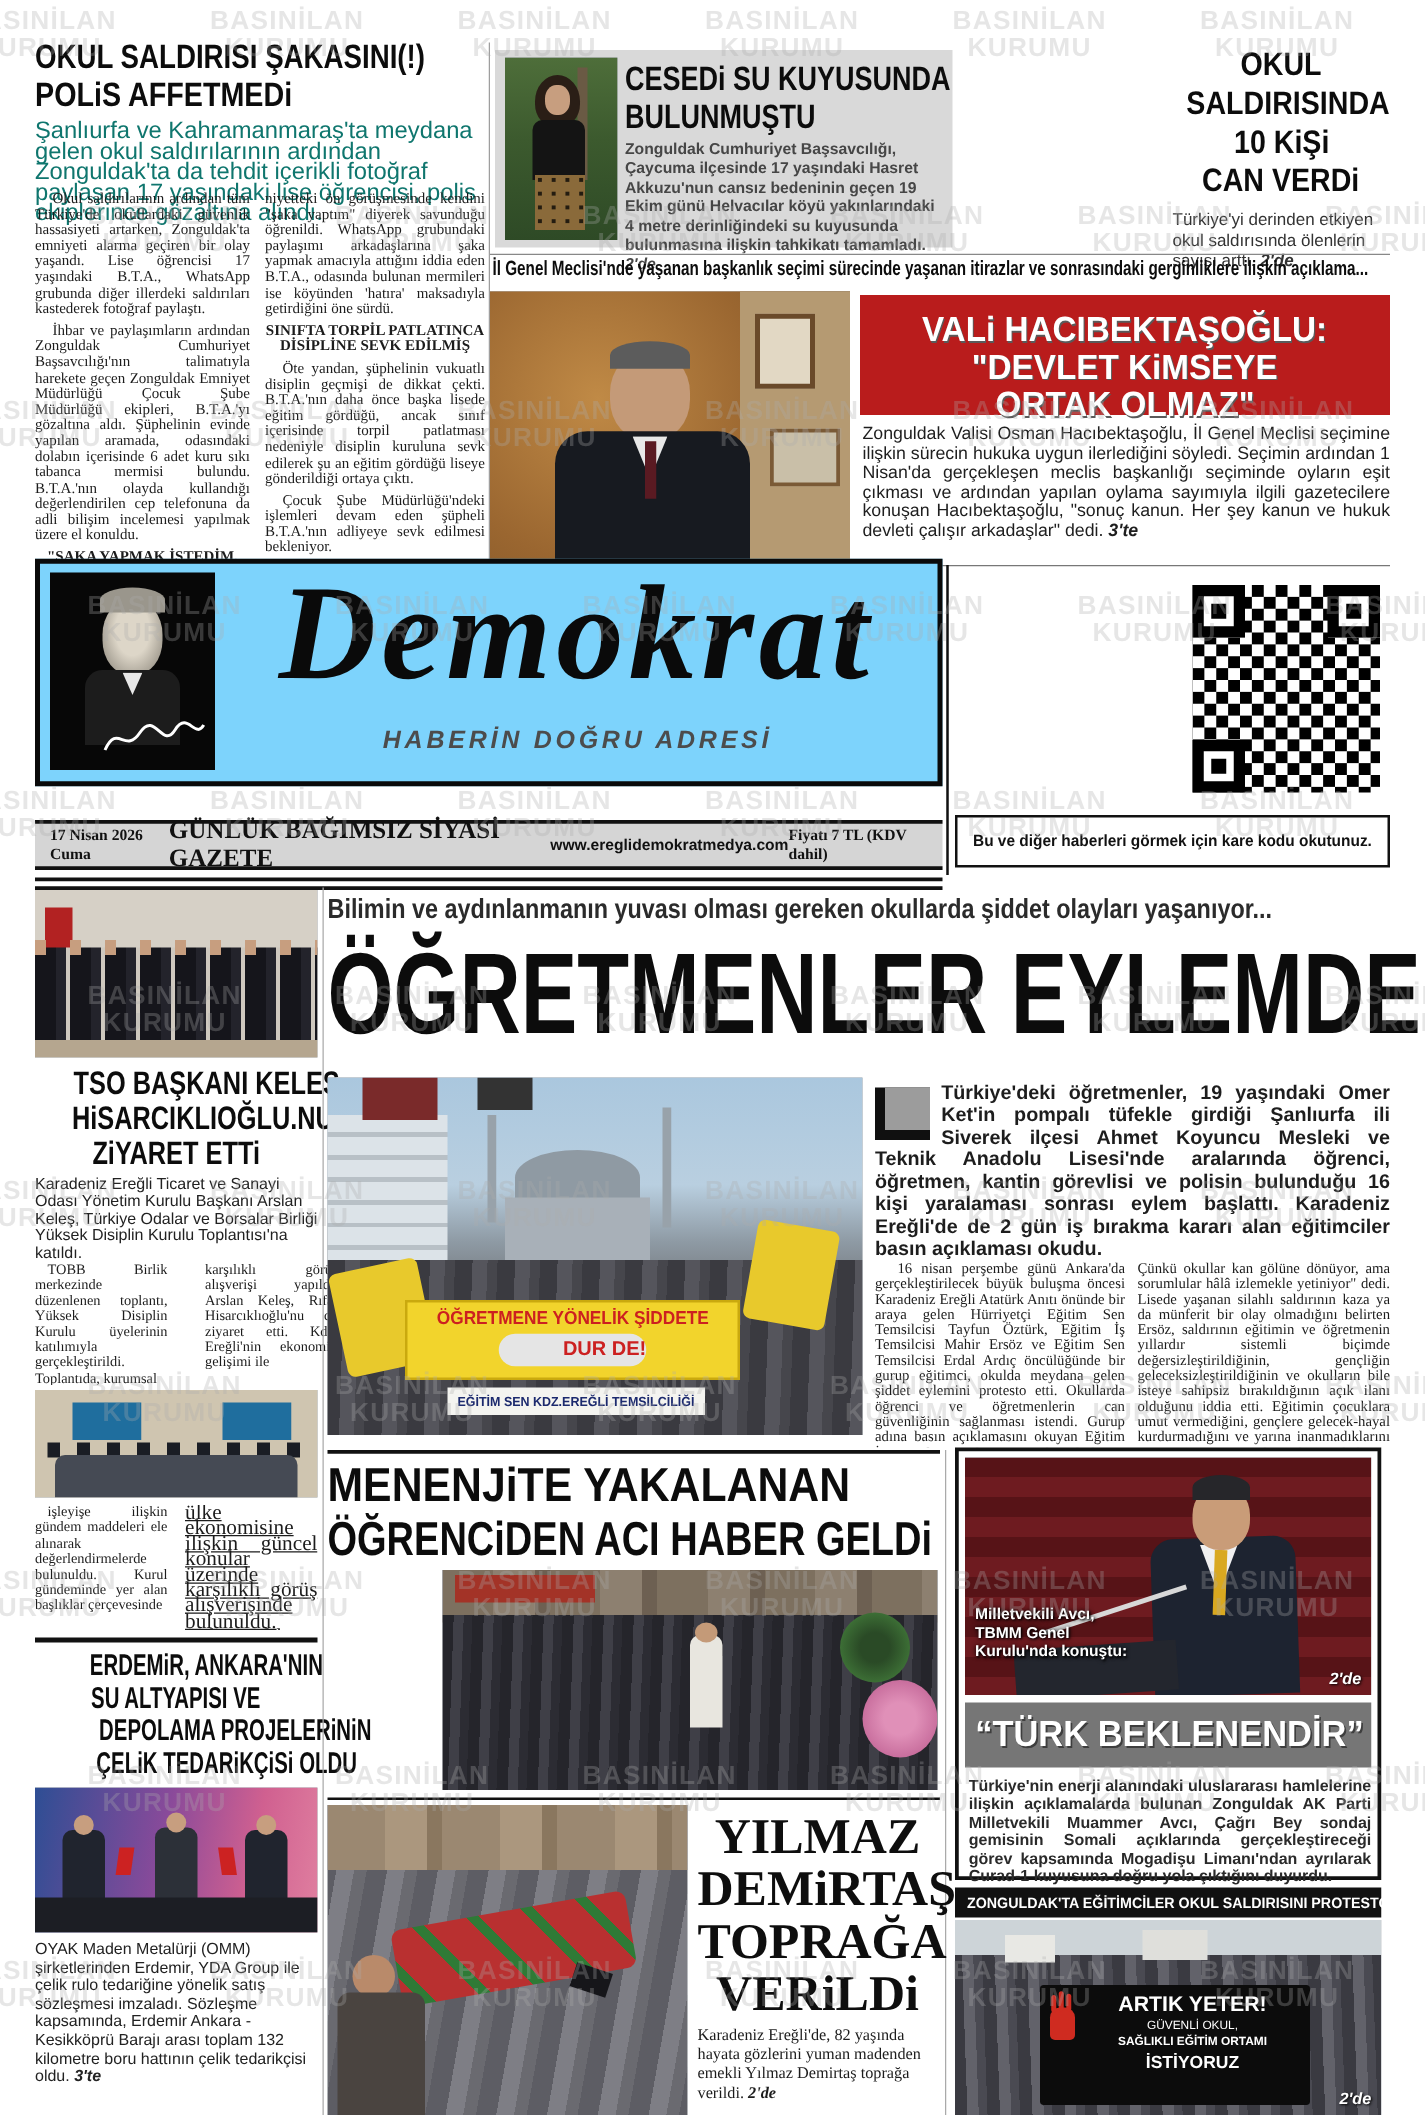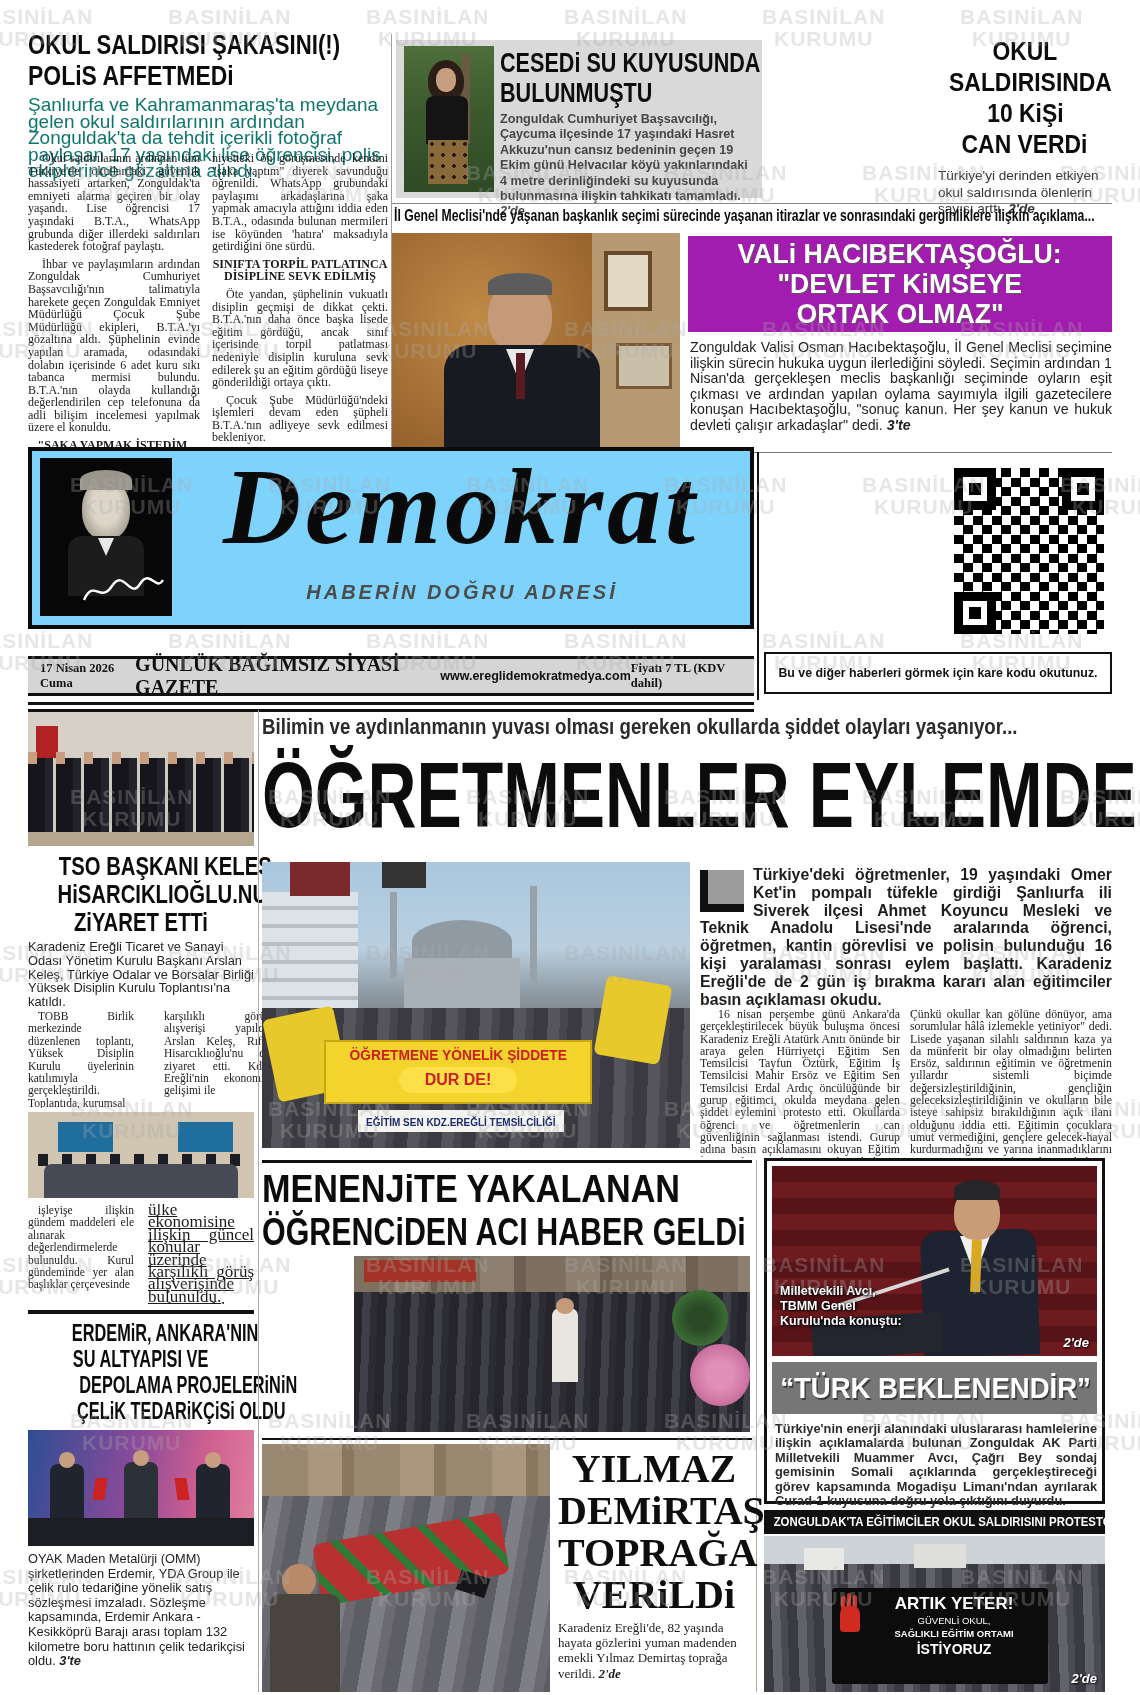--- a/index.html
+++ b/index.html
@@ -99,21 +99,21 @@
     <div class="lay" style="inset:0;background:radial-gradient(circle at 30% 40%,#c08a46,#9a6630 55%,#7a5226);"></div>
     <div class="lay" style="left:200px;top:0;width:88px;height:215px;background:#b59a72;"></div>
     <div class="lay" style="left:212px;top:18px;width:40px;height:52px;background:#e2d8c4;border:4px solid #6a4a2a;"></div>
     <div class="lay" style="left:224px;top:110px;width:50px;height:40px;background:#c9bfa8;border:3px solid #7a5a36;"></div>
     <div class="lay" style="left:96px;top:48px;width:64px;height:72px;background:#c49a78;border-radius:46%;"></div>
     <div class="lay" style="left:96px;top:40px;width:64px;height:22px;background:#5c5c5c;border-radius:50% 50% 0 0;"></div>
     <div class="lay" style="left:52px;top:112px;width:156px;height:103px;background:#171a20;border-radius:26px 26px 0 0;"></div>
     <div class="lay" style="left:114px;top:116px;width:28px;height:34px;background:#e8e8e8;clip-path:polygon(0 0,100% 0,50% 100%);"></div>
     <div class="lay" style="left:124px;top:120px;width:9px;height:46px;background:#5a1a22;"></div>
   </div>
-  <div class="abs graybox" style="left:688px;top:236px;width:424px;height:96px;background:#a21caf;padding-top:3px;box-sizing:border-box;">
+  <div class="abs graybox" style="left:688px;top:236px;width:424px;height:96px;background:#b91c1c;padding-top:13px;box-sizing:border-box;">
     <div class="hl" style="color:#fff;font-size:28px;line-height:30px;text-shadow:1px 1px 0 #5a5a5a;">
       <span class="sqc" style="--sx:.95">VALi HACIBEKTAŞOĞLU:</span><br>
       <span class="sqc" style="--sx:.95">"DEVLET KiMSEYE</span><br>
       <span class="sqc" style="--sx:.95">ORTAK OLMAZ"</span>
     </div>
   </div>
   <div class="abs just" style="left:690px;top:340px;width:422px;height:108px;font-size:14.2px;line-height:15.6px;color:#1e1e1e;">
     <span>Zonguldak Valisi Osman Hacıbektaşoğlu, İl Genel Meclisi seçimine ilişkin sürecin hukuka uygun ilerlediğini söyledi. Seçimin ardından 1 Nisan'da gerçekleşen meclis başkanlığı seçiminde oyların eşit çıkması ve ardından yapılan oylama sayımıyla ilgili gazetecilere konuşan Hacıbektaşoğlu, "sonuç kanun. Her şey kanun ve hukuk devleti çalışır arkadaşlar" dedi.</span>
     <b class="ref">3'te</b>
   </div>
@@ -223,21 +223,21 @@
     <div class="lay" style="left:142px;top:96px;width:116px;height:50px;background:#a8b0b8;"></div>
     <div class="lay" style="left:268px;top:24px;width:7px;height:96px;background:#98a2aa;"></div>
     <div class="lay" style="left:128px;top:30px;width:7px;height:86px;background:#98a2aa;"></div>
     <div class="lay" style="left:28px;top:0;width:60px;height:34px;background:#7a2a2a;"></div>
     <div class="lay" style="left:120px;top:0;width:44px;height:26px;background:#333;"></div>
     <div class="lay" style="left:0;top:146px;width:428px;height:140px;background:repeating-linear-gradient(92deg,#3a3a40 0 14px,#55555c 14px 26px,#46464c 26px 34px);"></div>
     <div class="lay" style="left:8px;top:150px;width:72px;height:84px;background:#e8c92c;transform:rotate(-12deg);border-radius:6px;"></div>
     <div class="lay" style="left:338px;top:118px;width:66px;height:80px;background:#e8c92c;transform:rotate(10deg);border-radius:6px;"></div>
     <div class="lay" style="left:62px;top:178px;width:268px;height:64px;background:#f2d42c;border:2px solid #caa90e;box-sizing:border-box;text-align:center;padding-top:4px;">
       <span class="sqc" style="--sx:.92;font-weight:900;font-size:15px;color:#cc2020;">ÖĞRETMENE YÖNELİK ŞİDDETE</span>
-      <div style="margin:3px auto 0;width:118px;height:26px;background:#fde047;border-radius:13px;line-height:26px;font-weight:900;font-size:16px;color:#cc2020;">DUR DE!</div>
+      <div style="margin:3px auto 0;width:118px;height:26px;background:#e5e5e5;border-radius:13px;line-height:26px;font-weight:900;font-size:16px;color:#cc2020;text-align:right;">DUR DE!</div>
     </div>
     <div class="lay" style="left:96px;top:248px;width:206px;height:22px;background:#f4f4f0;text-align:center;line-height:22px;">
       <span class="sqc" style="--sx:.95;font-weight:bold;font-size:10.5px;color:#1c2a6e;">EĞİTİM SEN KDZ.EREĞLİ TEMSİLCİLİĞİ</span>
     </div>
   </div>
 
   <div class="abs just" style="left:700px;top:866px;width:412px;height:140px;font-size:15.8px;line-height:17.8px;font-weight:bold;color:#1d1d1d;">
     <span class="dcap">
         <span class="dcap-in"></span>
       </span>

